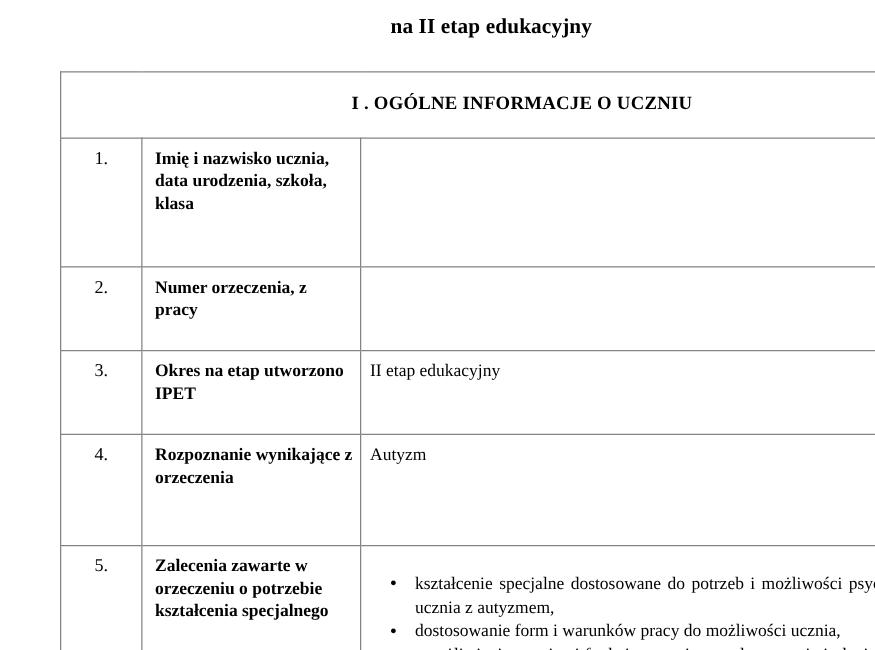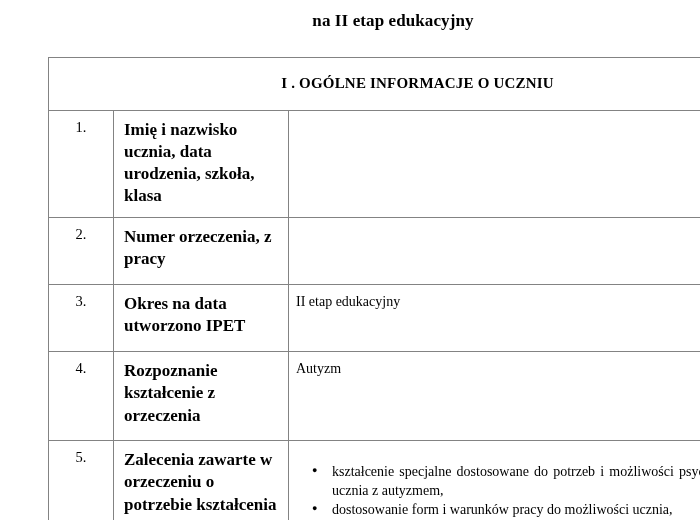--- a/index.html
+++ b/index.html
@@ -62,21 +62,21 @@
 
   
   .cell-num {
     text-align: center;
     font-size: 14.5px;
     padding: 8px 0 0 0 !important;
   }
 
   
   .cell-label {
-    font-size: 17px;
+    font-size: 14px;
     font-weight: bold;
     line-height: 1.30;
     padding: 8px 6px 10px 10px !important;
   }
 
   
   .cell-body {
     font-size: 14px;
     line-height: 1.30;
     padding: 8px 6px 10px 7px !important;
@@ -139,27 +139,27 @@
     </tr>
 
     <tr class="row-h2">
       <td class="cell-num">2.</td>
       <td class="cell-label">Numer orzeczenia, z pracy</td>
       <td class="cell-body"></td>
     </tr>
 
     <tr class="row-h3">
       <td class="cell-num">3.</td>
-      <td class="cell-label">Okres na data utworzono IPET</td>
+      <td class="cell-label">Okres na etap utworzono IPET</td>
       <td class="cell-body">II etap edukacyjny</td>
     </tr>
 
     <tr class="row-h4">
       <td class="cell-num">4.</td>
-      <td class="cell-label">Rozpoznanie kształcenie z orzeczenia</td>
+      <td class="cell-label">Rozpoznanie wynikające z orzeczenia</td>
       <td class="cell-body">Autyzm</td>
     </tr>
 
     <tr class="row-h5">
       <td class="cell-num">5.</td>
       <td class="cell-label">Zalecenia zawarte w orzeczeniu o potrzebie kształcenia specjalnego</td>
       <td class="cell-body">
         <ul class="rec-list">
           <li>kształcenie specjalne dostosowane do potrzeb i możliwości psychofizycznych ucznia z autyzmem,</li>
           <li>dostosowanie form i warunków pracy do możliwości ucznia,</li>

